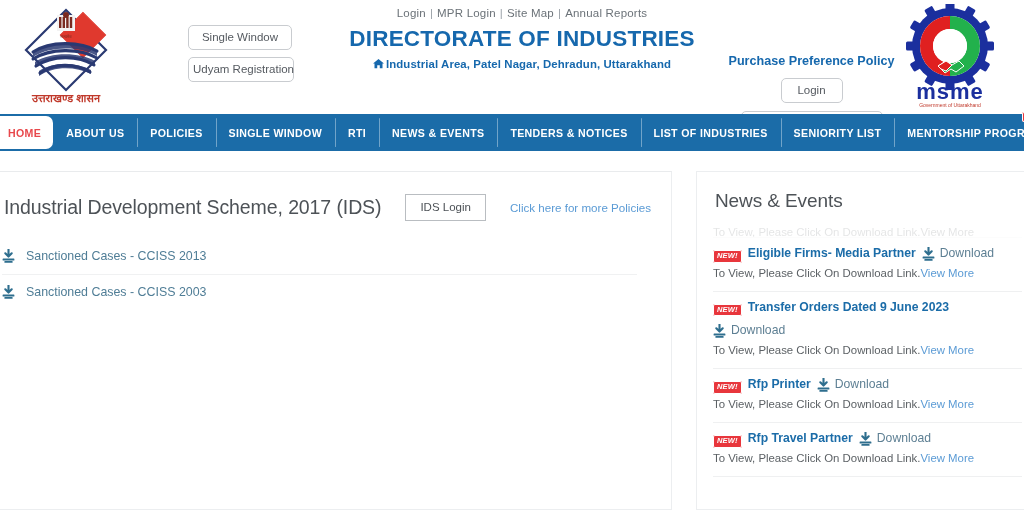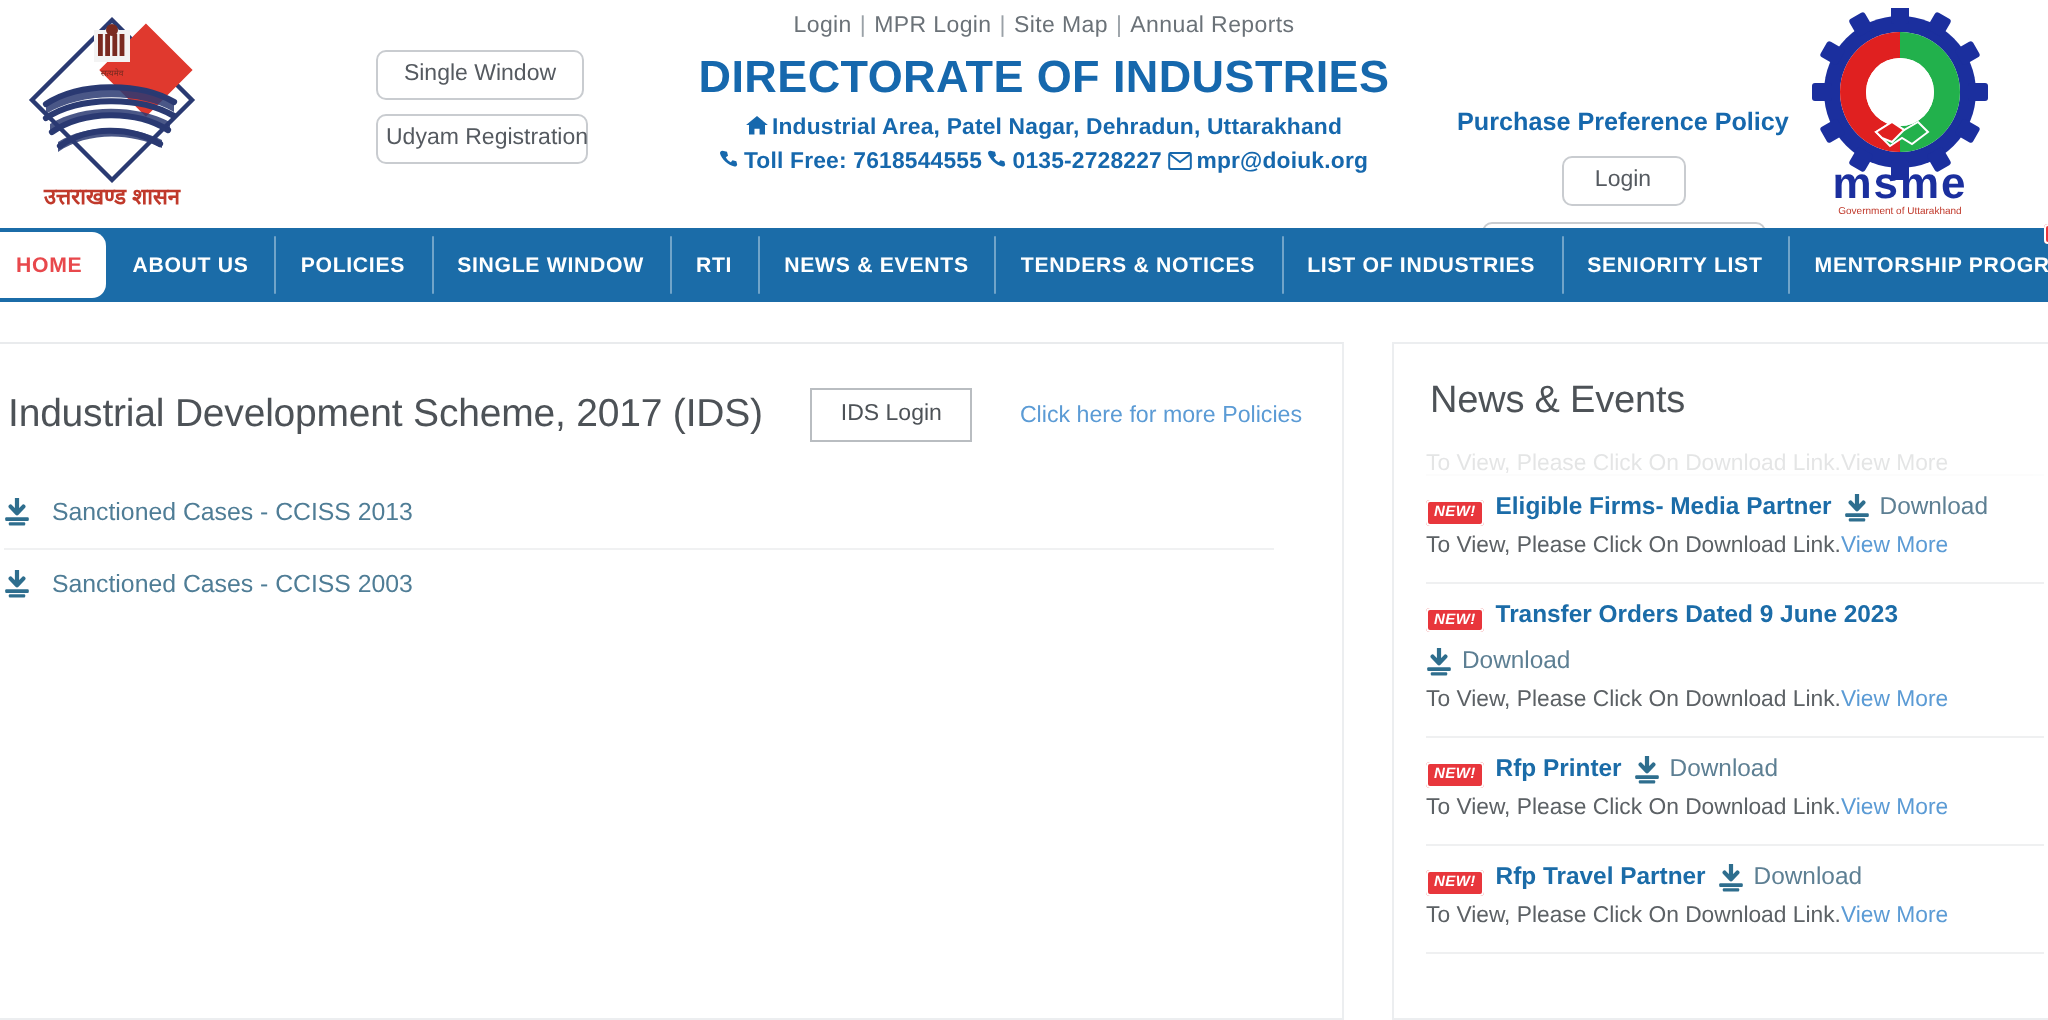--- a/index.html
+++ b/index.html
@@ -7,21 +7,21 @@
     width: 1024px; height: 510px;
     background: #ffffff;
     font-family: "Liberation Sans", sans-serif;
     overflow: hidden;
   }
   .page { position: relative; width: 1024px; height: 510px; background:#fff; }
 
   
   .header { position: relative; height: 114px; background: #ffffff; }
 
-  .logo-uk { position: absolute; left: 8px; top: 4px; width: 96px; height: 102px; }
+  .logo-uk { position: absolute; left: 18px; top: 4px; width: 96px; height: 102px; }
 
   .header-btns { position: absolute; left: 188px; top: 25px; width: 106px; }
   .pill {
     display: block; width: 100%;
     border: 1px solid #c9ccd0; border-radius: 5px;
     background: #fff; color: #555a60;
     font-size: 11.5px; text-align: center;
     padding: 5px 4px 6px; margin-bottom: 7px;
     font-family: "Liberation Sans", sans-serif;
     cursor: pointer; white-space: nowrap;
@@ -215,38 +215,20 @@
       <div class="site-title">DIRECTORATE OF INDUSTRIES</div>
 
       <div class="addr-line">
         <span class="gi">
           <svg width="11" height="10" viewBox="0 0 12 11">
               <path fill="#1668ad" d="M6 0L0 5h1.6v5.2h3V7h2.8v3.2h3V5H12z"></path>
             </svg>
         </span><span>Industrial Area, Patel Nagar, Dehradun, Uttarakhand</span>
       </div>
 
-      <div class="addr-line second">
-        <span class="gi">
-          <svg width="10" height="10" viewBox="0 0 12 12">
-              <path fill="#1668ad" d="M2.2.6l2 .5.6 2.3-1.3 1c.6 1.3 1.7 2.4 3 3l1-1.3 2.3.6.5 2c0 .8-.8 1.3-1.6 1.2C4.9 9.4.6 5.1 0 2 0 1.2.6.5 1.4.5z"></path>
-            </svg>
-        </span><span>Toll Free: 7618544555</span>
-        <span class="gi">
-          <svg width="10" height="10" viewBox="0 0 12 12">
-              <path fill="#1668ad" d="M2.2.6l2 .5.6 2.3-1.3 1c.6 1.3 1.7 2.4 3 3l1-1.3 2.3.6.5 2c0 .8-.8 1.3-1.6 1.2C4.9 9.4.6 5.1 0 2 0 1.2.6.5 1.4.5z"></path>
-            </svg>
-        </span><span>0135-2728227</span>
-        <span class="gi">
-          <svg width="12" height="9" viewBox="0 0 13 10">
-              <rect x=".5" y=".5" width="12" height="9" rx="1" fill="none" stroke="#1668ad" stroke-width="1.1"></rect>
-              <path d="M1 1.4l5.5 4.2L12 1.4" fill="none" stroke="#1668ad" stroke-width="1.1"></path>
-            </svg>
-        </span><span>mpr@doiuk.org</span>
-      </div>
     </div>
 
     <div class="header-right">
       <div class="pp-title">Purchase Preference Policy</div>
       <div class="pp-btns">
         <button class="pill">Login</button>
         <button class="pill wide2">Create Account Here</button>
       </div>
     </div>
 

